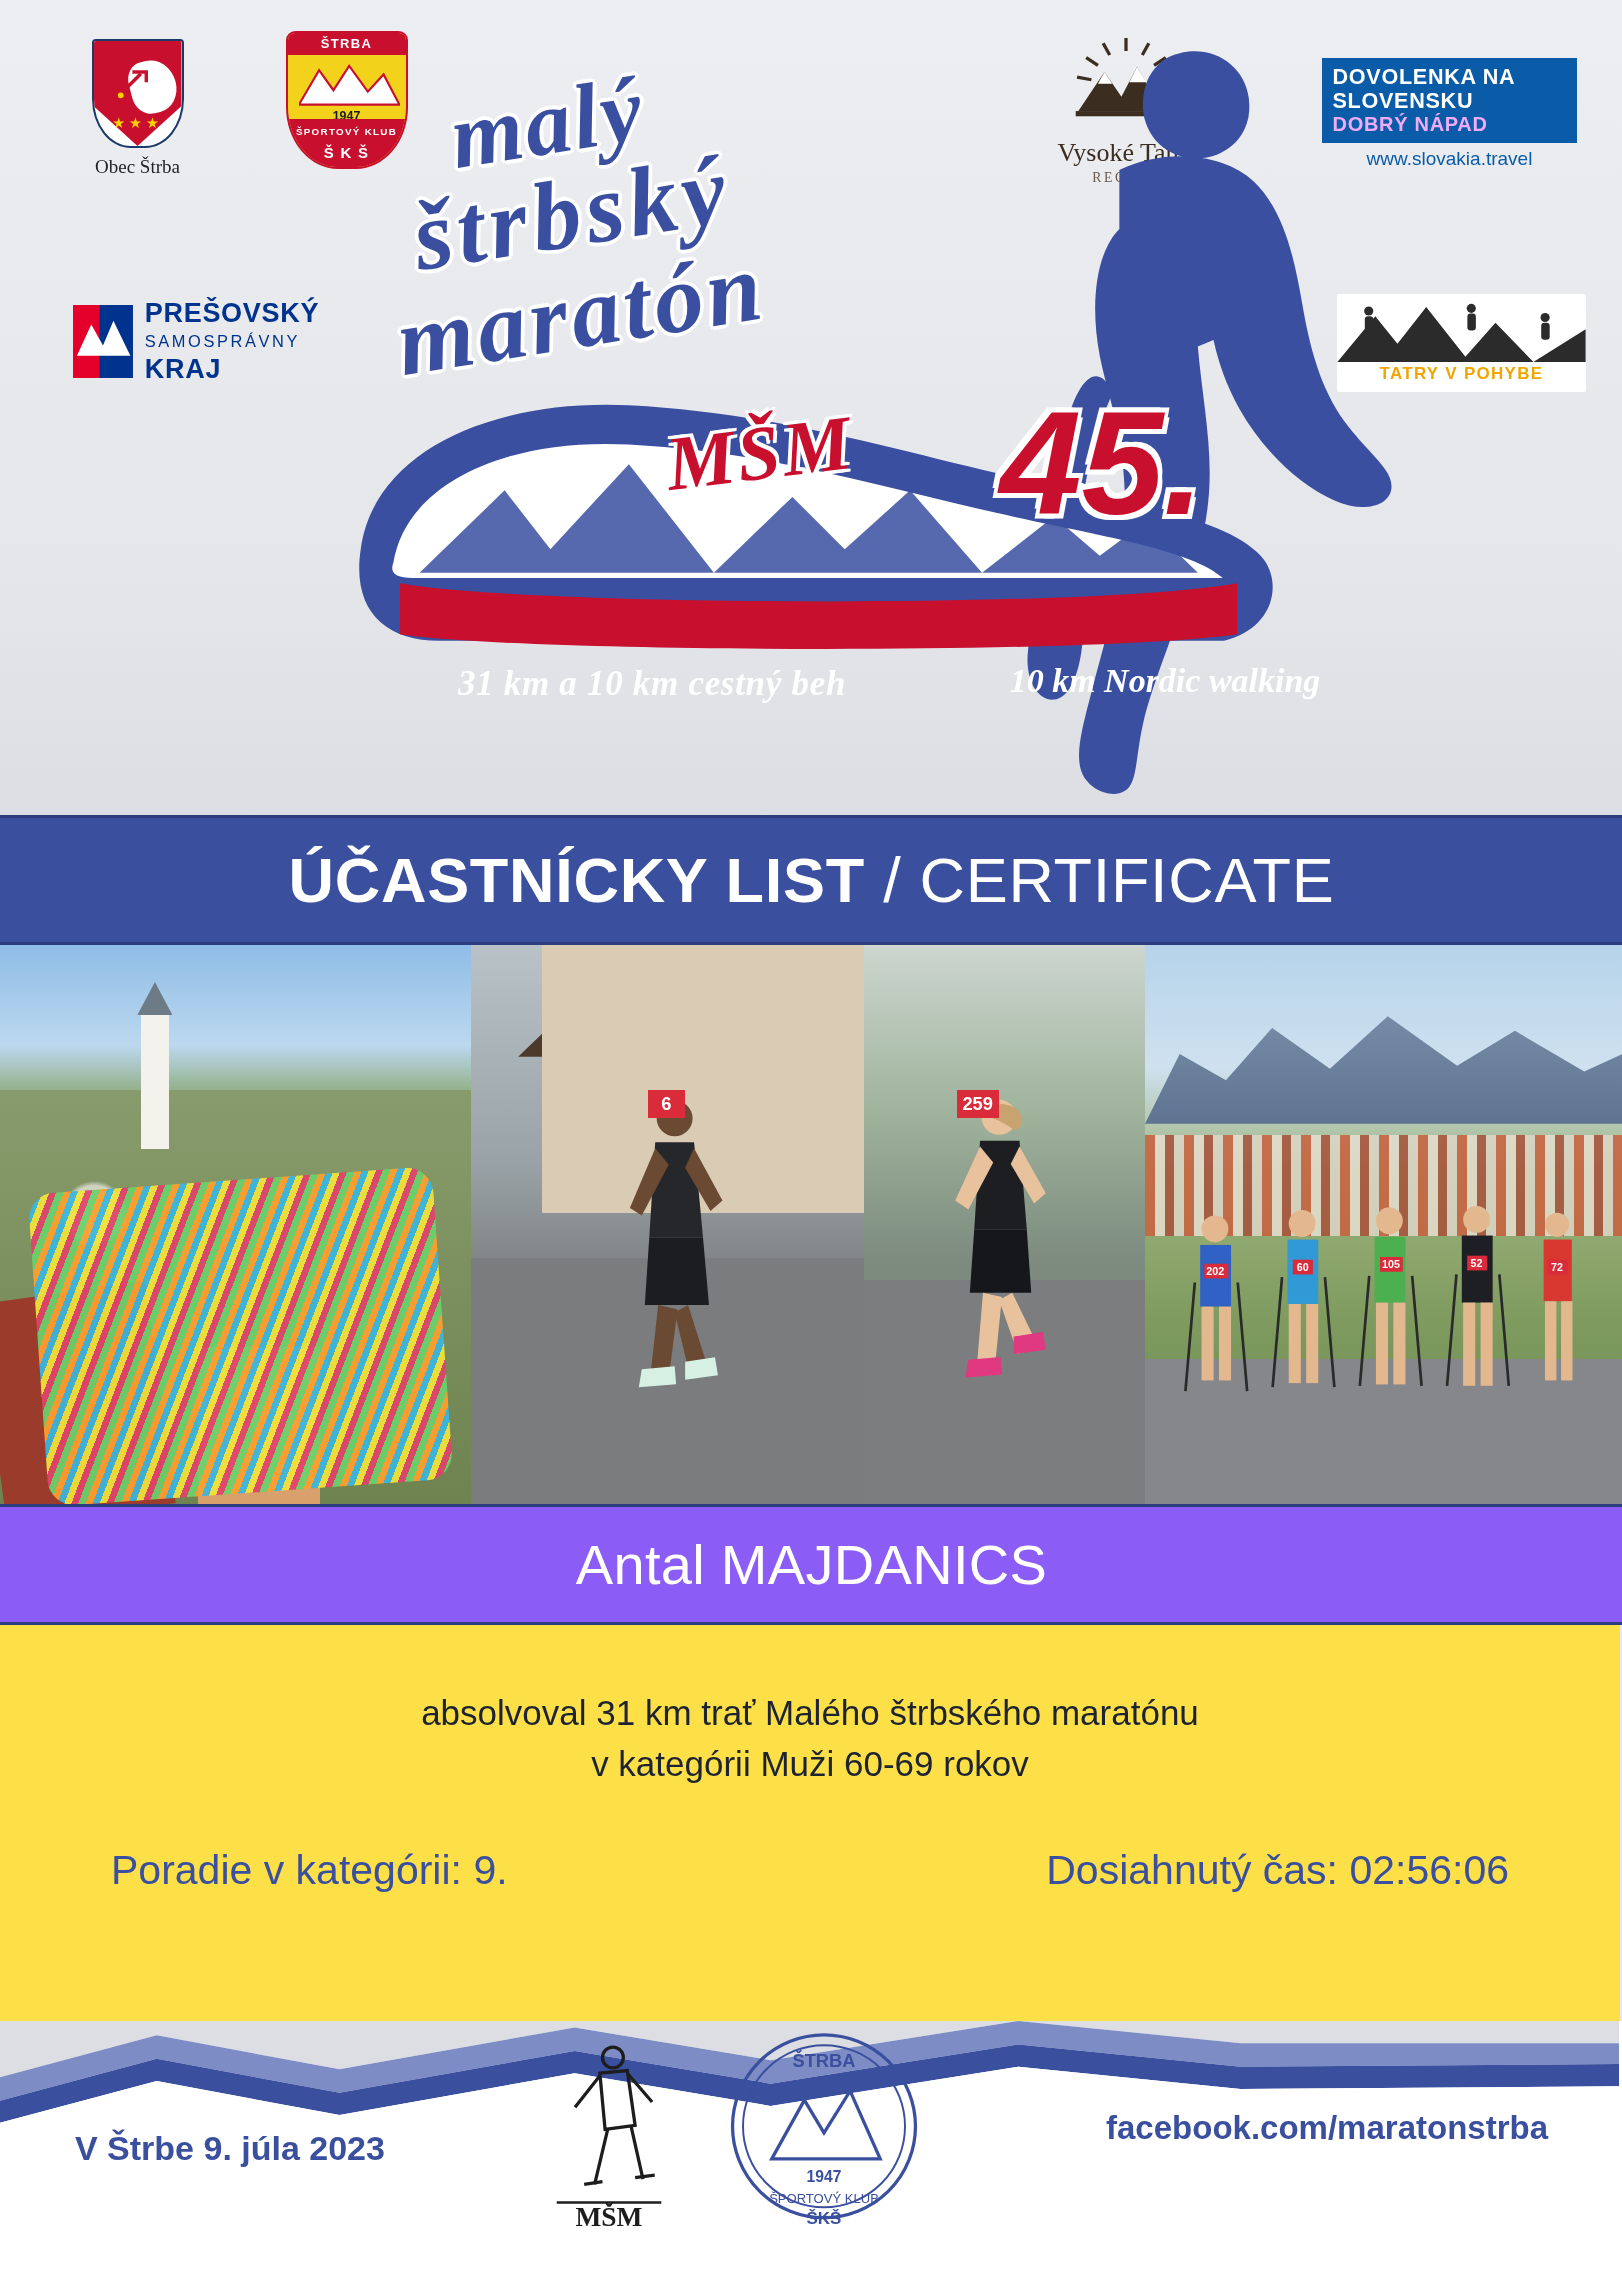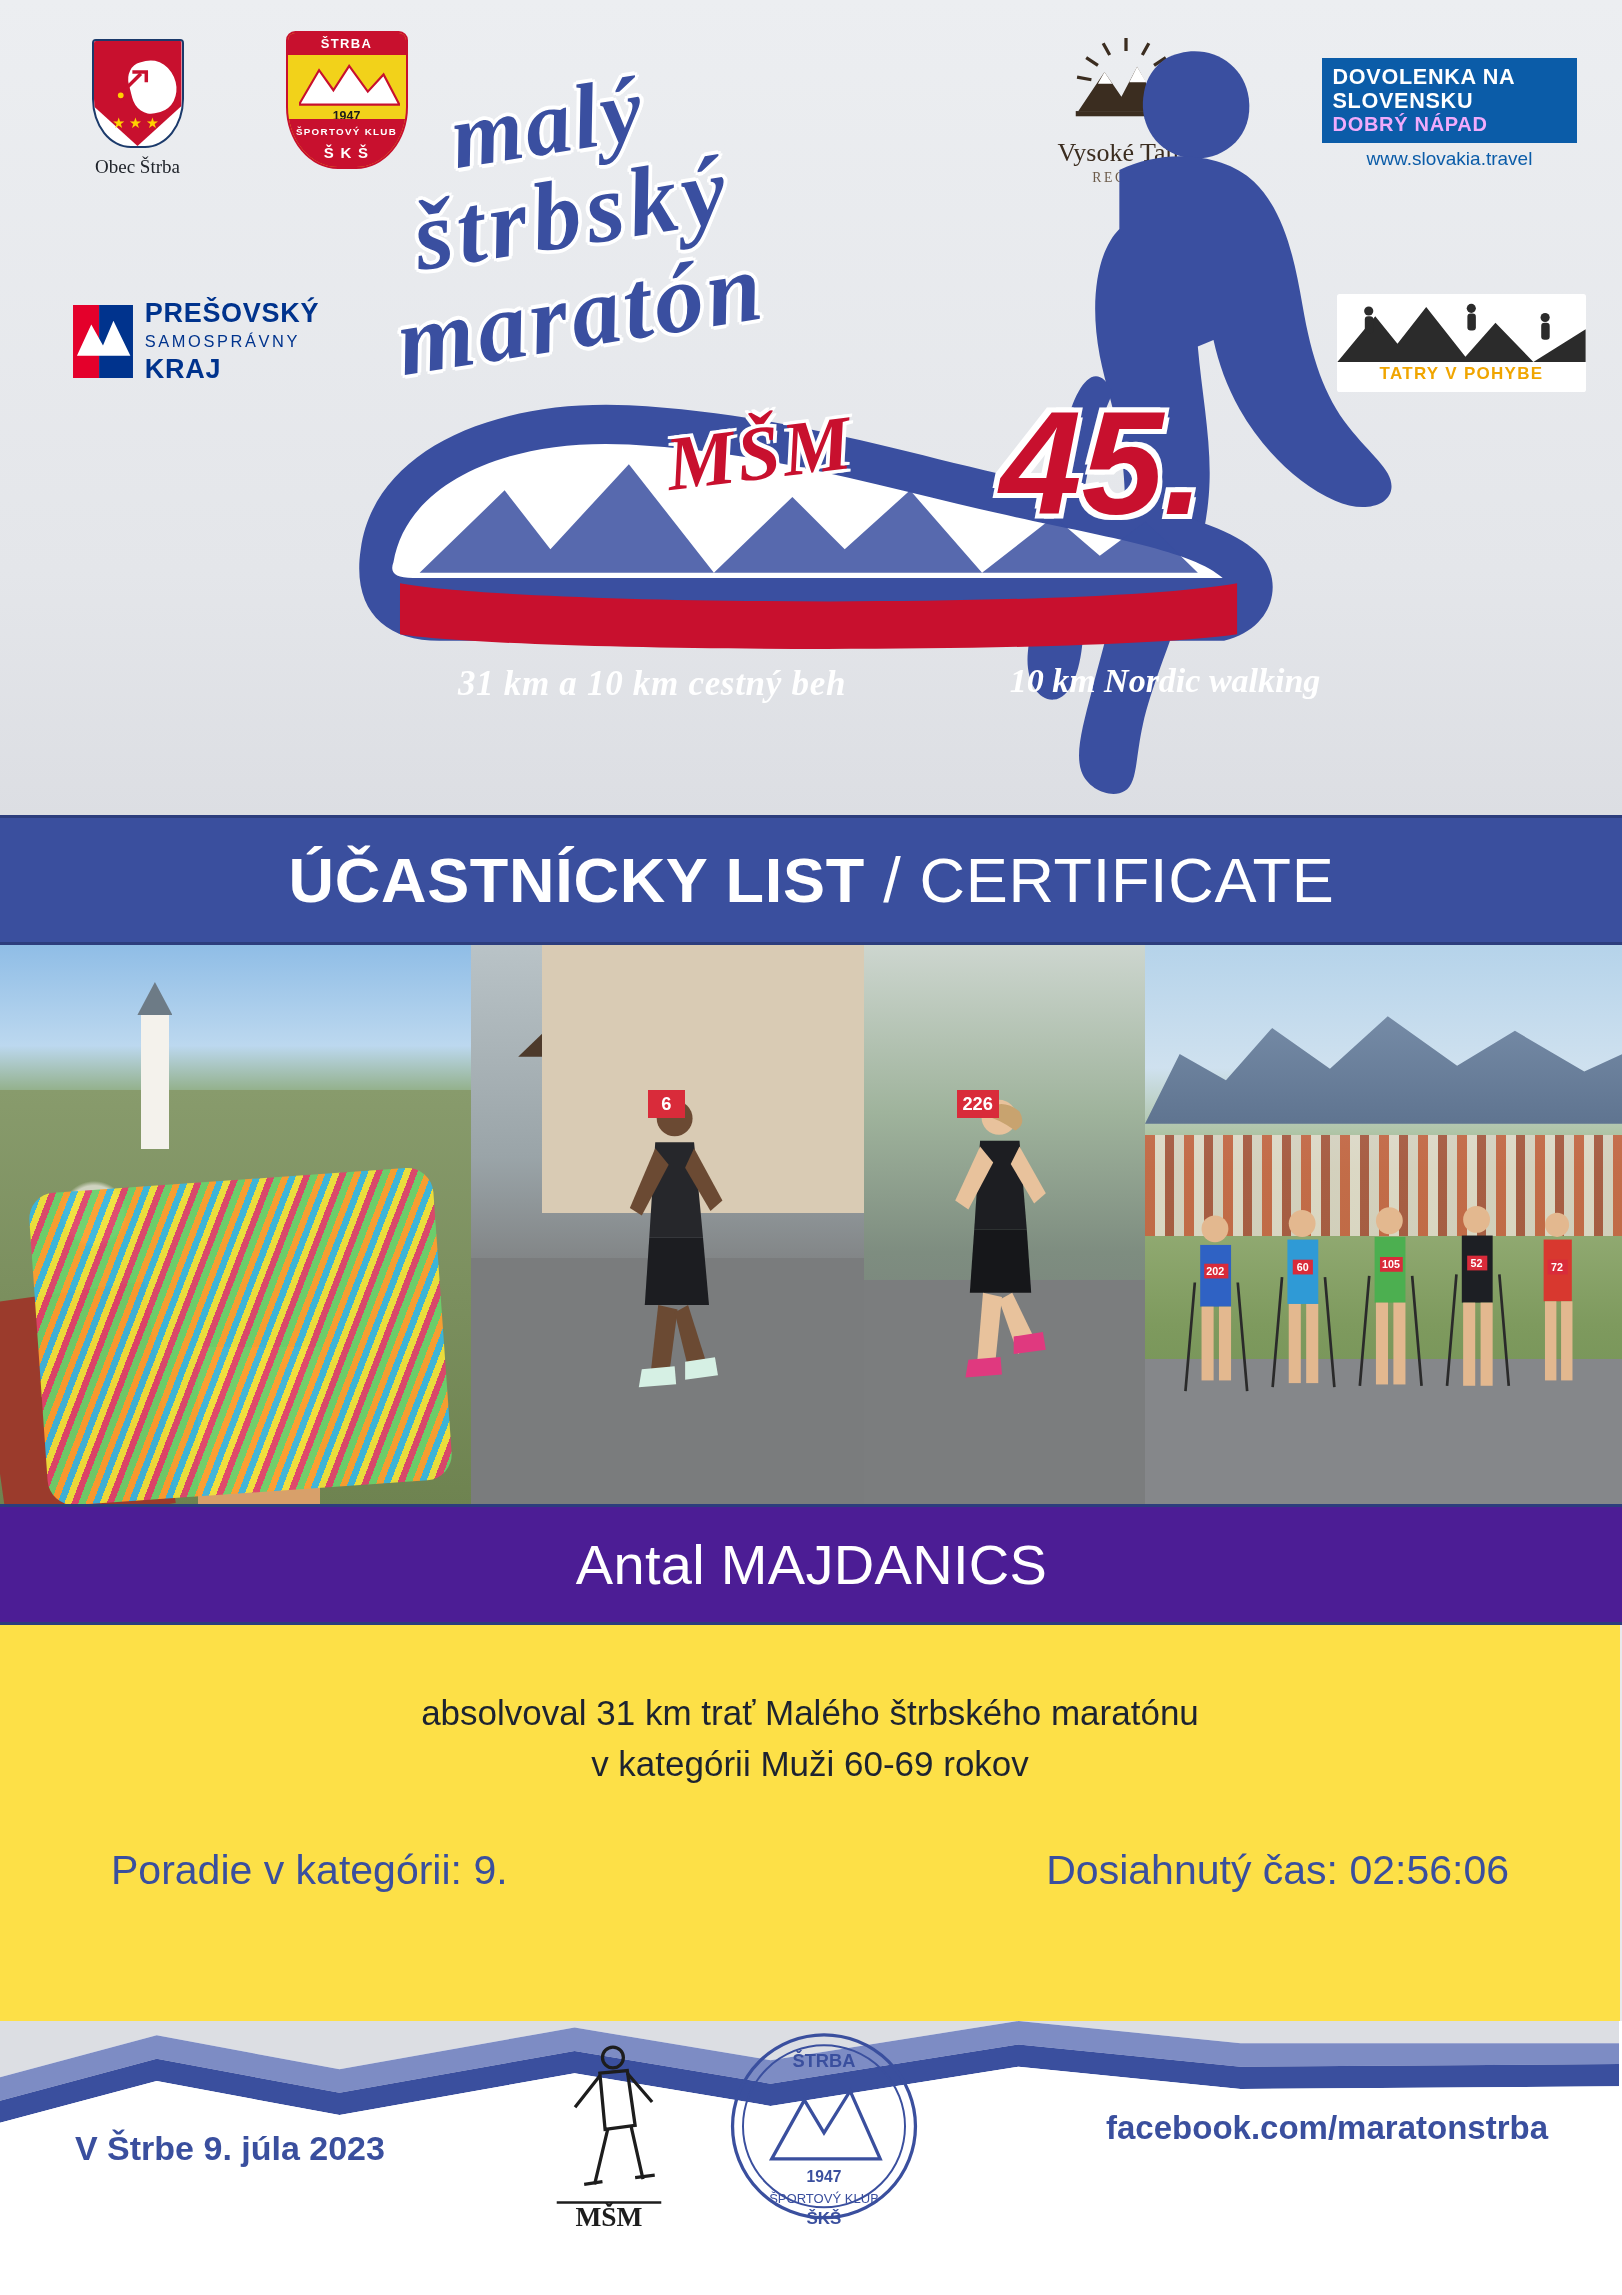--- a/index.html
+++ b/index.html
@@ -359,21 +359,21 @@
      clip-path: polygon(0 100%, 6% 52%, 14% 70%, 22% 34%, 32% 62%, 42% 26%, 54% 60%, 64% 36%, 76% 64%, 88% 42%, 100% 66%, 100% 100%);}
   .p4-vill { position:absolute; left:0; right:0; top:34%; height:18%;
      background: repeating-linear-gradient(90deg,#c9603f 0 10.5px,#e6ded0 10.5px 19.6px,#a9503a 19.6px 29px,#ddd6c8 29px 39px); opacity:.85;}
   .p4-road { position:absolute; left:0; right:0; bottom:0; height:26%; background:#85878a;}
   .p4-group { position:absolute; left:4%; right:4%; bottom:6%; height:48%; }
 
   
   .name-bar {
     width: 1623px;
     height: 115px;
-    background: #4c1d95;
+    background: #8b5cf6;
     display: flex;
     align-items: center;
     justify-content: center;
     border-top: 3.3px solid #2c3d7d;
     border-bottom: 3.3px solid #2c3d7d;
   }
   .name-text {
     color: #ffffff;
     font-size: 56px;
     letter-spacing: 0.3px;
@@ -605,21 +605,21 @@
       <path d="M76 28 q24 -26 52 -4 q10 18 -6 26 q-22 -16 -46 -22 Z" fill="#c8a36f"></path>
       <path d="M74 64 L128 64 L138 186 L66 186 Z" fill="#1d1e22"></path>
       <path d="M66 186 L138 186 L144 272 L60 272 Z" fill="#16171a"></path>
       <path d="M74 72 L40 146 L58 158 L92 94 Z" fill="#e8c29c"></path>
       <path d="M128 72 L164 136 L148 150 L116 96 Z" fill="#e8c29c"></path>
       <path d="M78 272 L70 368 L94 376 L104 278 Z" fill="#e8c29c"></path>
       <path d="M118 272 L150 338 L126 356 L100 282 Z" fill="#e8c29c"></path>
       <path d="M58 364 L102 360 L104 384 L54 388 Z" fill="#e0397f"></path>
       <path d="M120 332 L160 326 L164 350 L120 356 Z" fill="#e0397f"></path>
     </svg>
-    <div class="p3-bib">226</div>
+    <div class="p3-bib">259</div>
   </div>
 
   <div class="photo p4">
     <div class="p4-sky"></div>
     <div class="p4-mts"></div>
     <div class="p4-vill"></div>
     <div class="p4-road"></div>
     <svg class="p4-group" viewBox="0 0 700 400">
       <g>
         <circle cx="70" cy="40" r="20" fill="#e3b88f"></circle>

